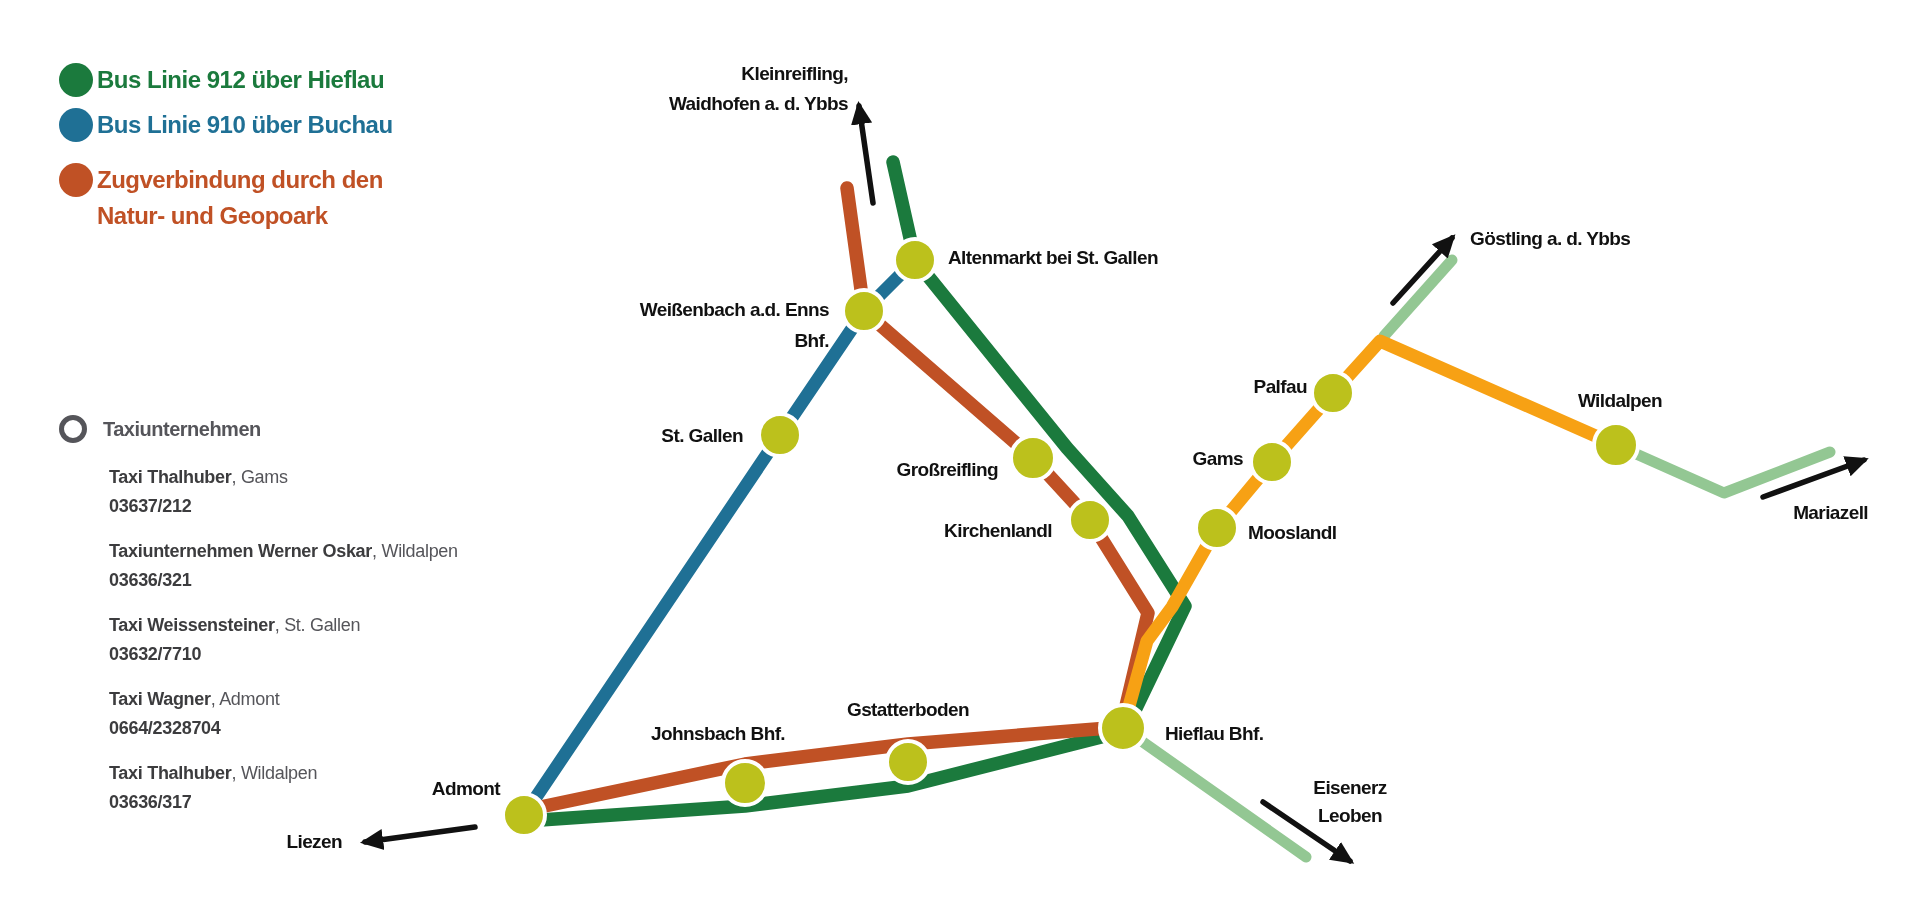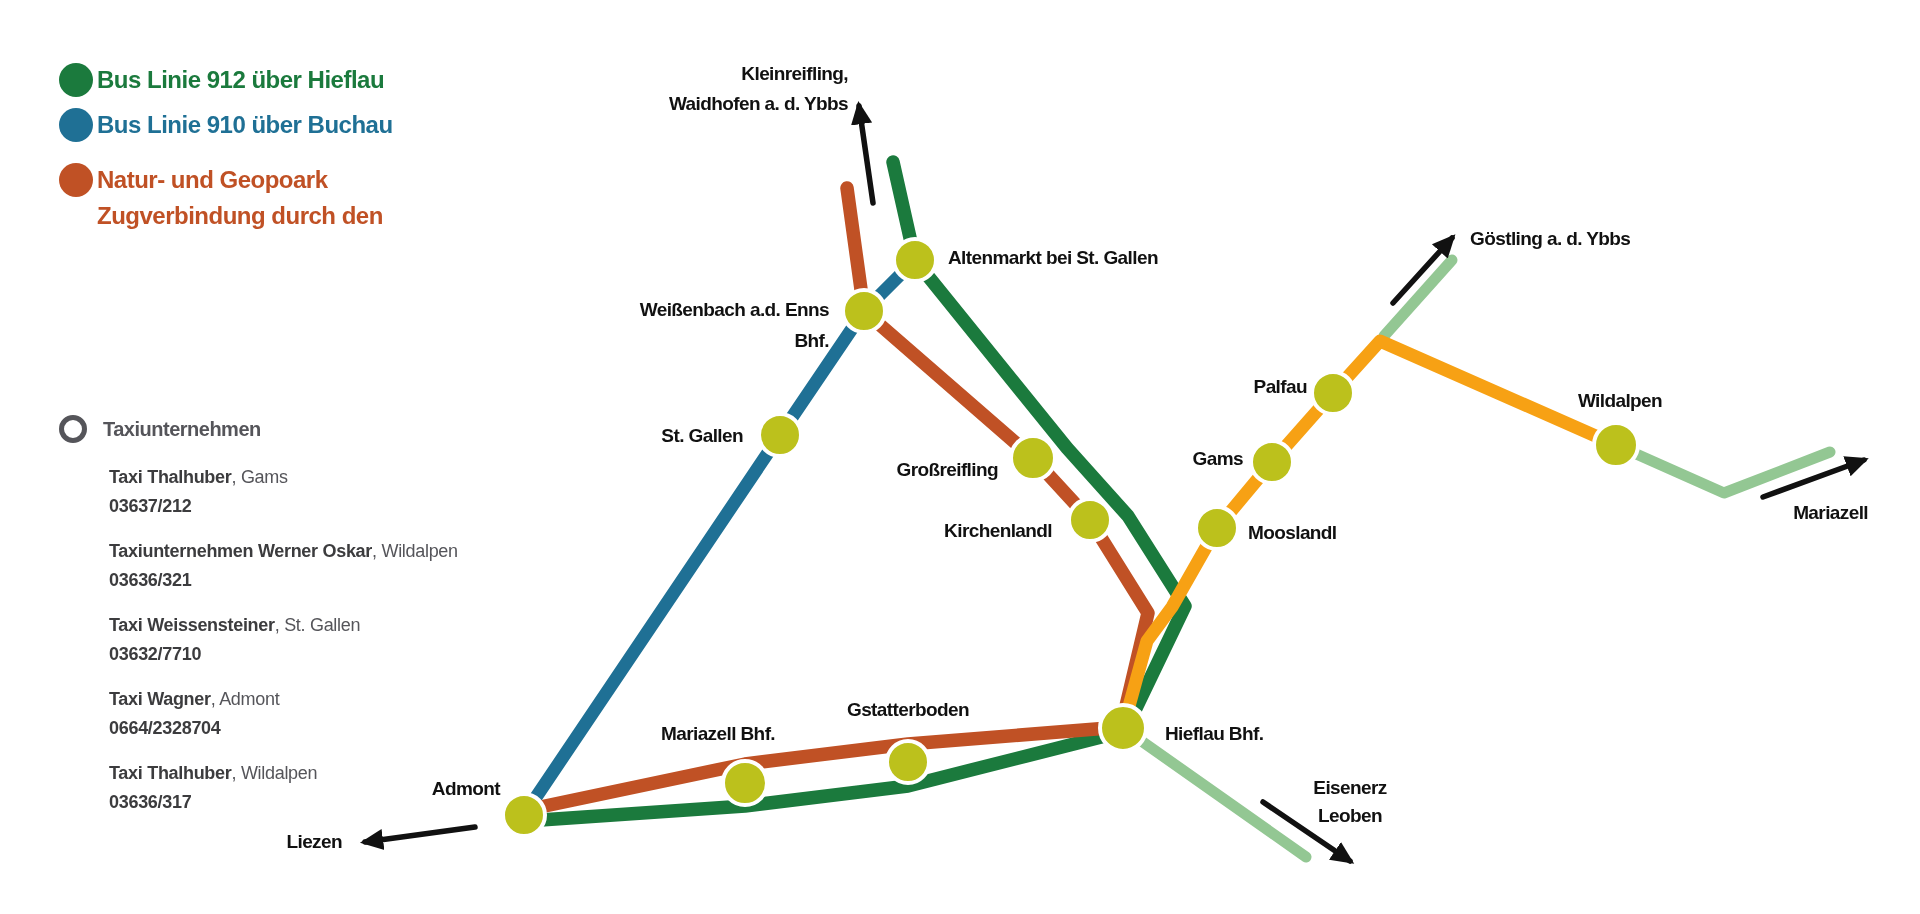--- a/index.html
+++ b/index.html
@@ -94,22 +94,22 @@
     <span class="dot c-green"></span>
     <span class="legend-text t-green">Bus Linie 912 über Hieflau</span>
   </div>
   <div class="legend-row" style="left:59px;top:107px;">
     <span class="dot c-blue"></span>
     <span class="legend-text t-blue">Bus Linie 910 über Buchau</span>
   </div>
   <div class="legend-row" style="left:59px;top:162px;">
     <span class="dot c-rust"></span>
     <span class="legend-text t-rust">
+      <div>Zugverbindung durch den</div>
       <div>Natur- und Geopoark</div>
-      <div>Zugverbindung durch den</div>
     </span>
   </div>
 
 
   <div class="taxi-head">
     <span class="taxi-ring"></span>
     <span class="taxi-head-label">Taxiunternehmen</span>
   </div>
 
   <div class="company" style="top:463px;">
@@ -140,21 +140,21 @@
   </div>
   <div class="maplabel ra" style="right:1177px;top:424px;">St. Gallen</div>
   <div class="maplabel ra" style="right:922px;top:458px;">Großreifling</div>
   <div class="maplabel ra" style="right:868px;top:519px;">Kirchenlandl</div>
   <div class="maplabel" style="left:1248px;top:521px;">Mooslandl</div>
   <div class="maplabel ra" style="right:677px;top:447px;">Gams</div>
   <div class="maplabel ra" style="right:613px;top:375px;">Palfau</div>
   <div class="maplabel ctr" style="left:1620px;top:389px;">Wildalpen</div>
   <div class="maplabel" style="left:1165px;top:722px;">Hieflau Bhf.</div>
   <div class="maplabel ctr" style="left:908px;top:698px;">Gstatterboden</div>
-  <div class="maplabel ctr" style="left:718px;top:722px;">Mariazell Bhf.</div>
+  <div class="maplabel ctr" style="left:718px;top:722px;">Johnsbach Bhf.</div>
   <div class="maplabel ra" style="right:1420px;top:777px;">Admont</div>
 
   <div class="maplabel ra" style="right:1072px;top:59px;line-height:30px;">
     <div>Kleinreifling,</div>
     <div>Waidhofen a. d. Ybbs</div>
   </div>
   <div class="maplabel" style="left:1470px;top:227px;">Göstling a. d. Ybbs</div>
   <div class="maplabel ra" style="right:52px;top:501px;">Mariazell</div>
   <div class="maplabel ctr" style="left:1350px;top:774px;line-height:28px;">
     <div>Eisenerz</div>

